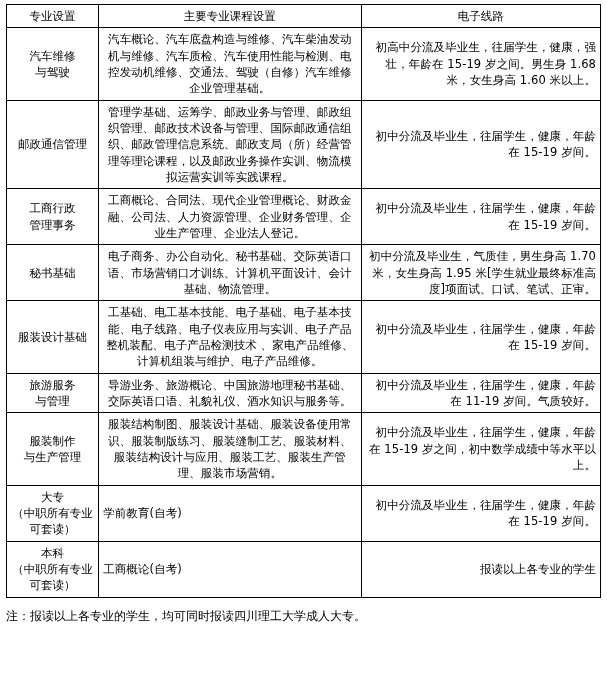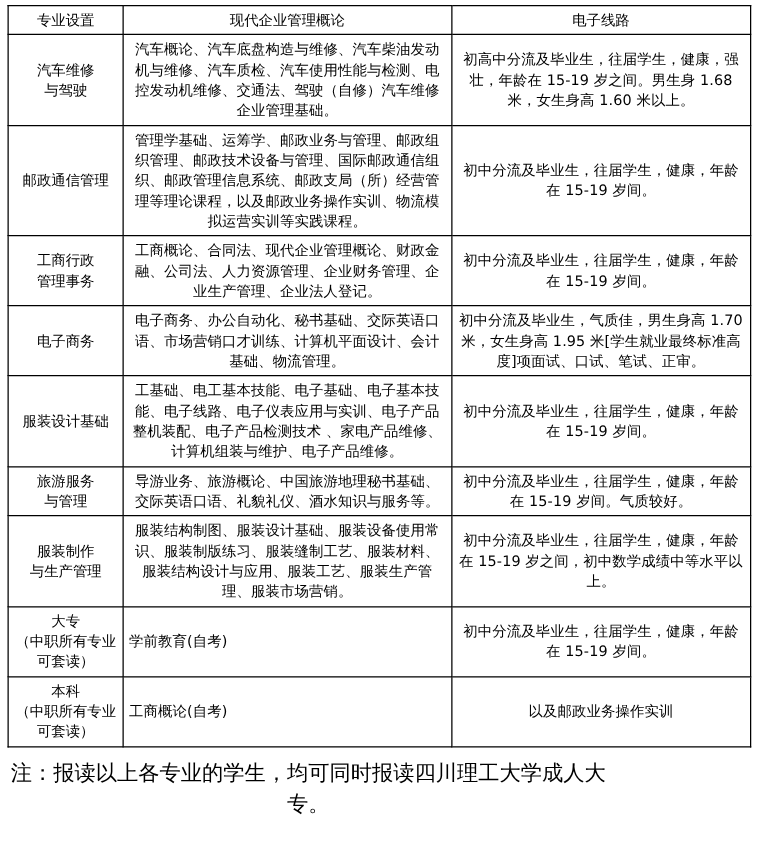--- a/index.html
+++ b/index.html
@@ -52,96 +52,96 @@
     line-height: 1.45;
   }
   td.courses {
     text-align: center;
     letter-spacing: 0.1px;
   }
   td.courses.center {
     text-align: left;
   }
   td.cond {
-    text-align: center;
+    text-align: right;
     letter-spacing: 0.1px;
   }
   .note {
     margin-top: 9px;
-    font-size: 17px;
-    text-align: center;
+    font-size: 12px;
+    text-align: left;
     line-height: 1.5;
   }
   .note-indent {
     display: inline-block;
     padding-left: 0;
   }
 </style>
 </head>
 <body>
 
 <div class="page">
   <table class="major-table">
     <colgroup>
       <col class="c1">
       <col class="c2">
       <col class="c3">
     </colgroup>
     <thead>
       <tr>
         <td>专业设置</td>
-        <td>现代企业管理概论</td>
+        <td>主要专业课程设置</td>
         <td>电子线路</td>
       </tr>
     </thead>
     <tbody id="table-body">
         <tr>
           <td class="name">汽车维修<br>与驾驶</td>
           <td class="courses">汽车概论、汽车底盘构造与维修、汽车柴油发动机与维修、汽车质检、汽车使用性能与检测、电控发动机维修、交通法、驾驶（自修）汽车维修企业管理基础。</td>
           <td class="cond">初高中分流及毕业生，往届学生，健康，强壮，年龄在 15-19 岁之间。男生身 1.68 米，女生身高 1.60 米以上。</td>
         </tr>
         <tr>
           <td class="name">邮政通信管理</td>
           <td class="courses">管理学基础、运筹学、邮政业务与管理、邮政组织管理、邮政技术设备与管理、国际邮政通信组织、邮政管理信息系统、邮政支局（所）经营管理等理论课程，以及邮政业务操作实训、物流模拟运营实训等实践课程。</td>
           <td class="cond">初中分流及毕业生，往届学生，健康，年龄在 15-19 岁间。</td>
         </tr>
         <tr>
           <td class="name">工商行政<br>管理事务</td>
           <td class="courses">工商概论、合同法、现代企业管理概论、财政金融、公司法、人力资源管理、企业财务管理、企业生产管理、企业法人登记。</td>
           <td class="cond">初中分流及毕业生，往届学生，健康，年龄在 15-19 岁间。</td>
         </tr>
         <tr>
-          <td class="name">电子商务</td>
+          <td class="name">秘书基础</td>
           <td class="courses">电子商务、办公自动化、秘书基础、交际英语口语、市场营销口才训练、计算机平面设计、会计基础、物流管理。</td>
           <td class="cond">初中分流及毕业生，气质佳，男生身高 1.70 米，女生身高 1.95 米[学生就业最终标准高度]项面试、口试、笔试、正审。</td>
         </tr>
         <tr>
           <td class="name">服装设计基础</td>
           <td class="courses">工基础、电工基本技能、电子基础、电子基本技能、电子线路、电子仪表应用与实训、电子产品整机装配、电子产品检测技术 、家电产品维修、计算机组装与维护、电子产品维修。</td>
           <td class="cond">初中分流及毕业生，往届学生，健康，年龄在 15-19 岁间。</td>
         </tr>
         <tr>
           <td class="name">旅游服务<br>与管理</td>
           <td class="courses">导游业务、旅游概论、中国旅游地理秘书基础、交际英语口语、礼貌礼仪、酒水知识与服务等。</td>
-          <td class="cond">初中分流及毕业生，往届学生，健康，年龄在 15-19 岁间。气质较好。</td>
+          <td class="cond">初中分流及毕业生，往届学生，健康，年龄在 11-19 岁间。气质较好。</td>
         </tr>
         <tr>
           <td class="name">服装制作<br>与生产管理</td>
           <td class="courses">服装结构制图、服装设计基础、服装设备使用常识、服装制版练习、服装缝制工艺、服装材料、服装结构设计与应用、服装工艺、服装生产管理、服装市场营销。</td>
           <td class="cond">初中分流及毕业生，往届学生，健康，年龄在 15-19 岁之间，初中数学成绩中等水平以上。</td>
         </tr>
         <tr>
           <td class="name">大专<br>（中职所有专业可套读）</td>
           <td class="courses center">学前教育(自考)</td>
           <td class="cond">初中分流及毕业生，往届学生，健康，年龄在 15-19 岁间。</td>
         </tr>
         <tr>
           <td class="name">本科<br>（中职所有专业可套读）</td>
           <td class="courses center">工商概论(自考)</td>
-          <td class="cond">以及邮政业务操作实训</td>
+          <td class="cond">报读以上各专业的学生</td>
         </tr>
       </tbody>
   </table>
 
   <div class="note">
     <span class="note-indent">注：报读以上各专业的学生，均可同时报读四川理工大学成人大专。</span>
   </div>
 </div>
 
 </body></html>

